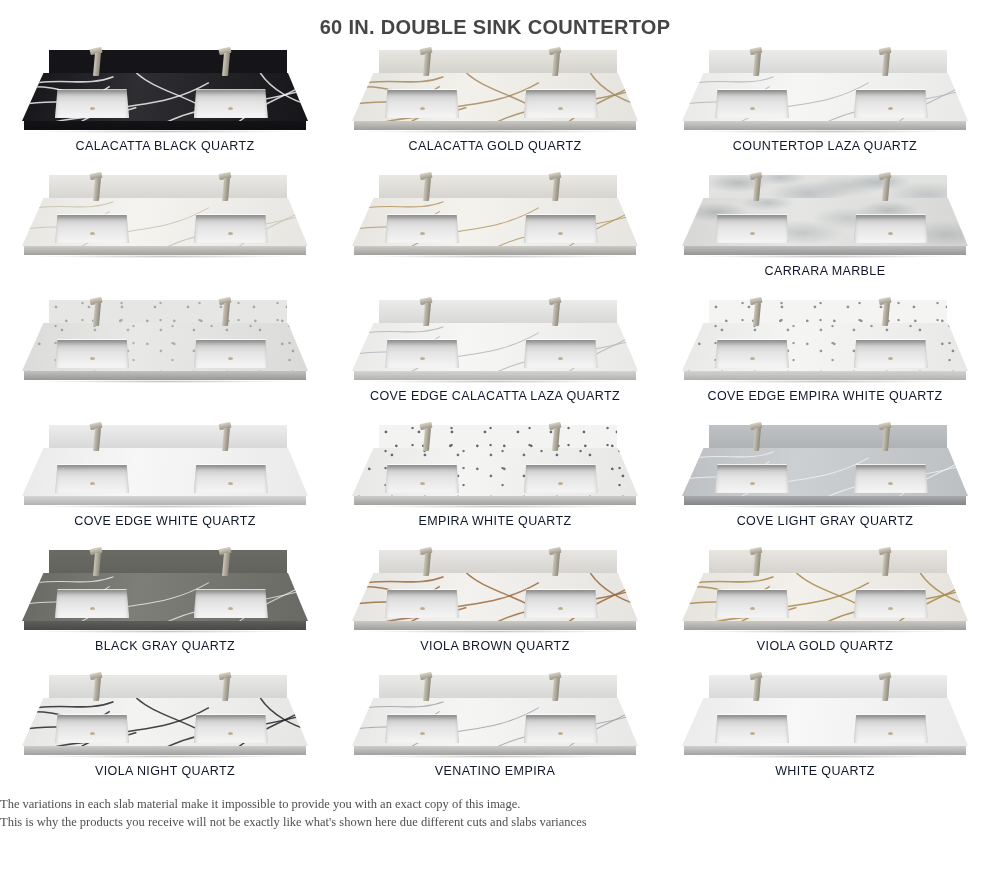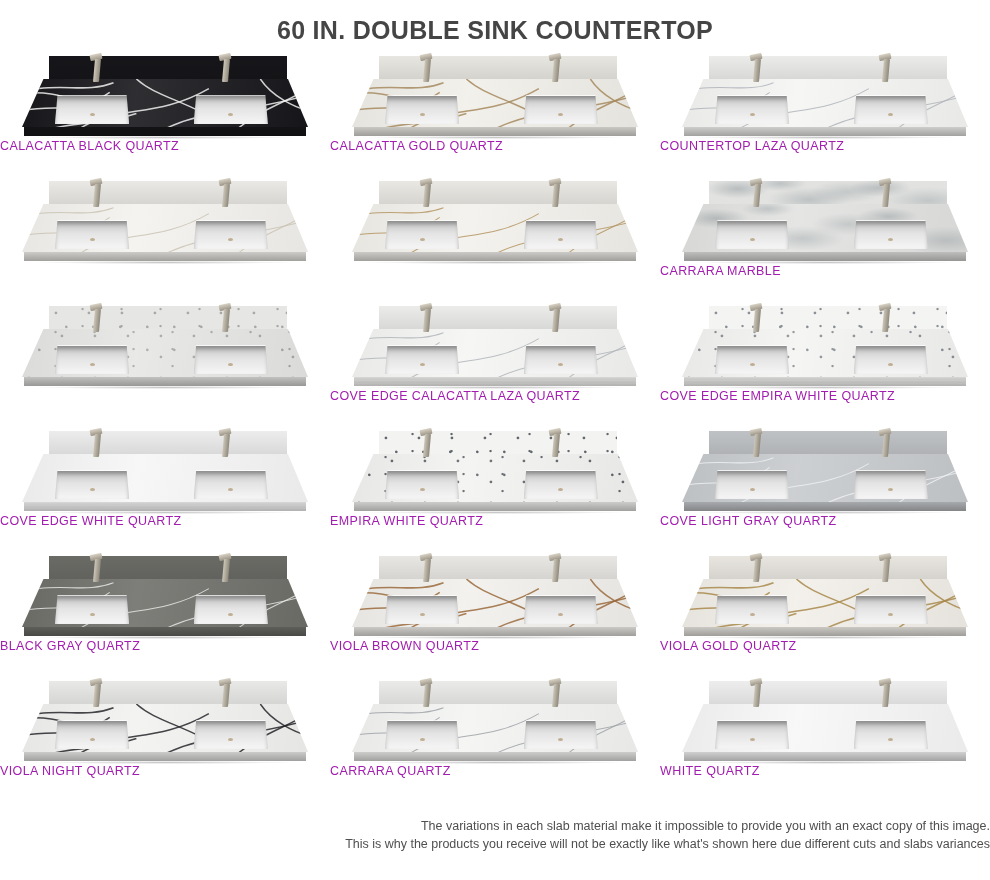--- a/index.html
+++ b/index.html
@@ -4,21 +4,21 @@
 <style>
   html,body { margin:0; padding:0; }
   body {
     width:990px; height:880px;
     background:#ffffff;
     font-family:"Liberation Sans", sans-serif;
     overflow:hidden;
   }
   .page-title {
     text-align:center;
-    font-size:25px;
+    font-size:20px;
     font-weight:600;
     color:#454545;
     letter-spacing:.3px;
     margin:16px 0 4px 0;
   }
   .grid {
     display:grid;
     grid-template-columns:repeat(3, 330px);
     width:990px;
   }
@@ -108,32 +108,34 @@
     border-top:1px solid #ffffff;
   }
   .sink.s1 { left:11.5%; width:26%; }
   .sink.s2 { left:60%; width:26%; }
   .sink .drain {
     position:absolute; left:50%; top:60%; width:5px; height:3px; margin-left:-2.5px;
     background:#bfae91; border-radius:50%;
   }
 
   .label {
+    text-align:center;
+    font-size:12.5px;
+    color:#0f172a;
+    letter-spacing:.4px;
+    margin-top:6px;
+  }
+
+  .footer {
+    margin-top:2px;
     text-align:left;
-    font-size:12.5px;
-    color:#a21caf;
-    letter-spacing:.4px;
-  }
-
-  .footer {
-    margin-top:18px;
-    text-align:right;
     font-size:12.5px;
     line-height:1.45;
     color:#4f4f4f;
+    font-family:Liberation Serif, serif;
   }
 </style>
 </head>
 <body>
 
 <h1 class="page-title">60 IN. DOUBLE SINK COUNTERTOP</h1>
 
 <div class="grid">
   <figure class="cell t-veins-dense e-flat" style="--base: #17171b; --vein: #f0f0f0;">
     <div class="ct">
@@ -749,21 +751,21 @@
         </svg>
         <div class="sink s1">
             <span class="drain"></span>
           </div>
         <div class="sink s2">
             <span class="drain"></span>
           </div>
       </div>
       <div class="edge"></div>
     </div>
-    <figcaption class="label">CARRARA QUARTZ</figcaption>
+    <figcaption class="label">VENATINO EMPIRA</figcaption>
   </figure>
 
   <figure class="cell t-plain e-flat" style="--base: #f7f7f7; --vein: #f7f7f7;">
     <div class="ct">
       <div class="ground"></div>
       <div class="splash"></div>
       <div class="faucet f1">
           <span class="spout"></span>
           <span class="stem"></span>
         </div>

